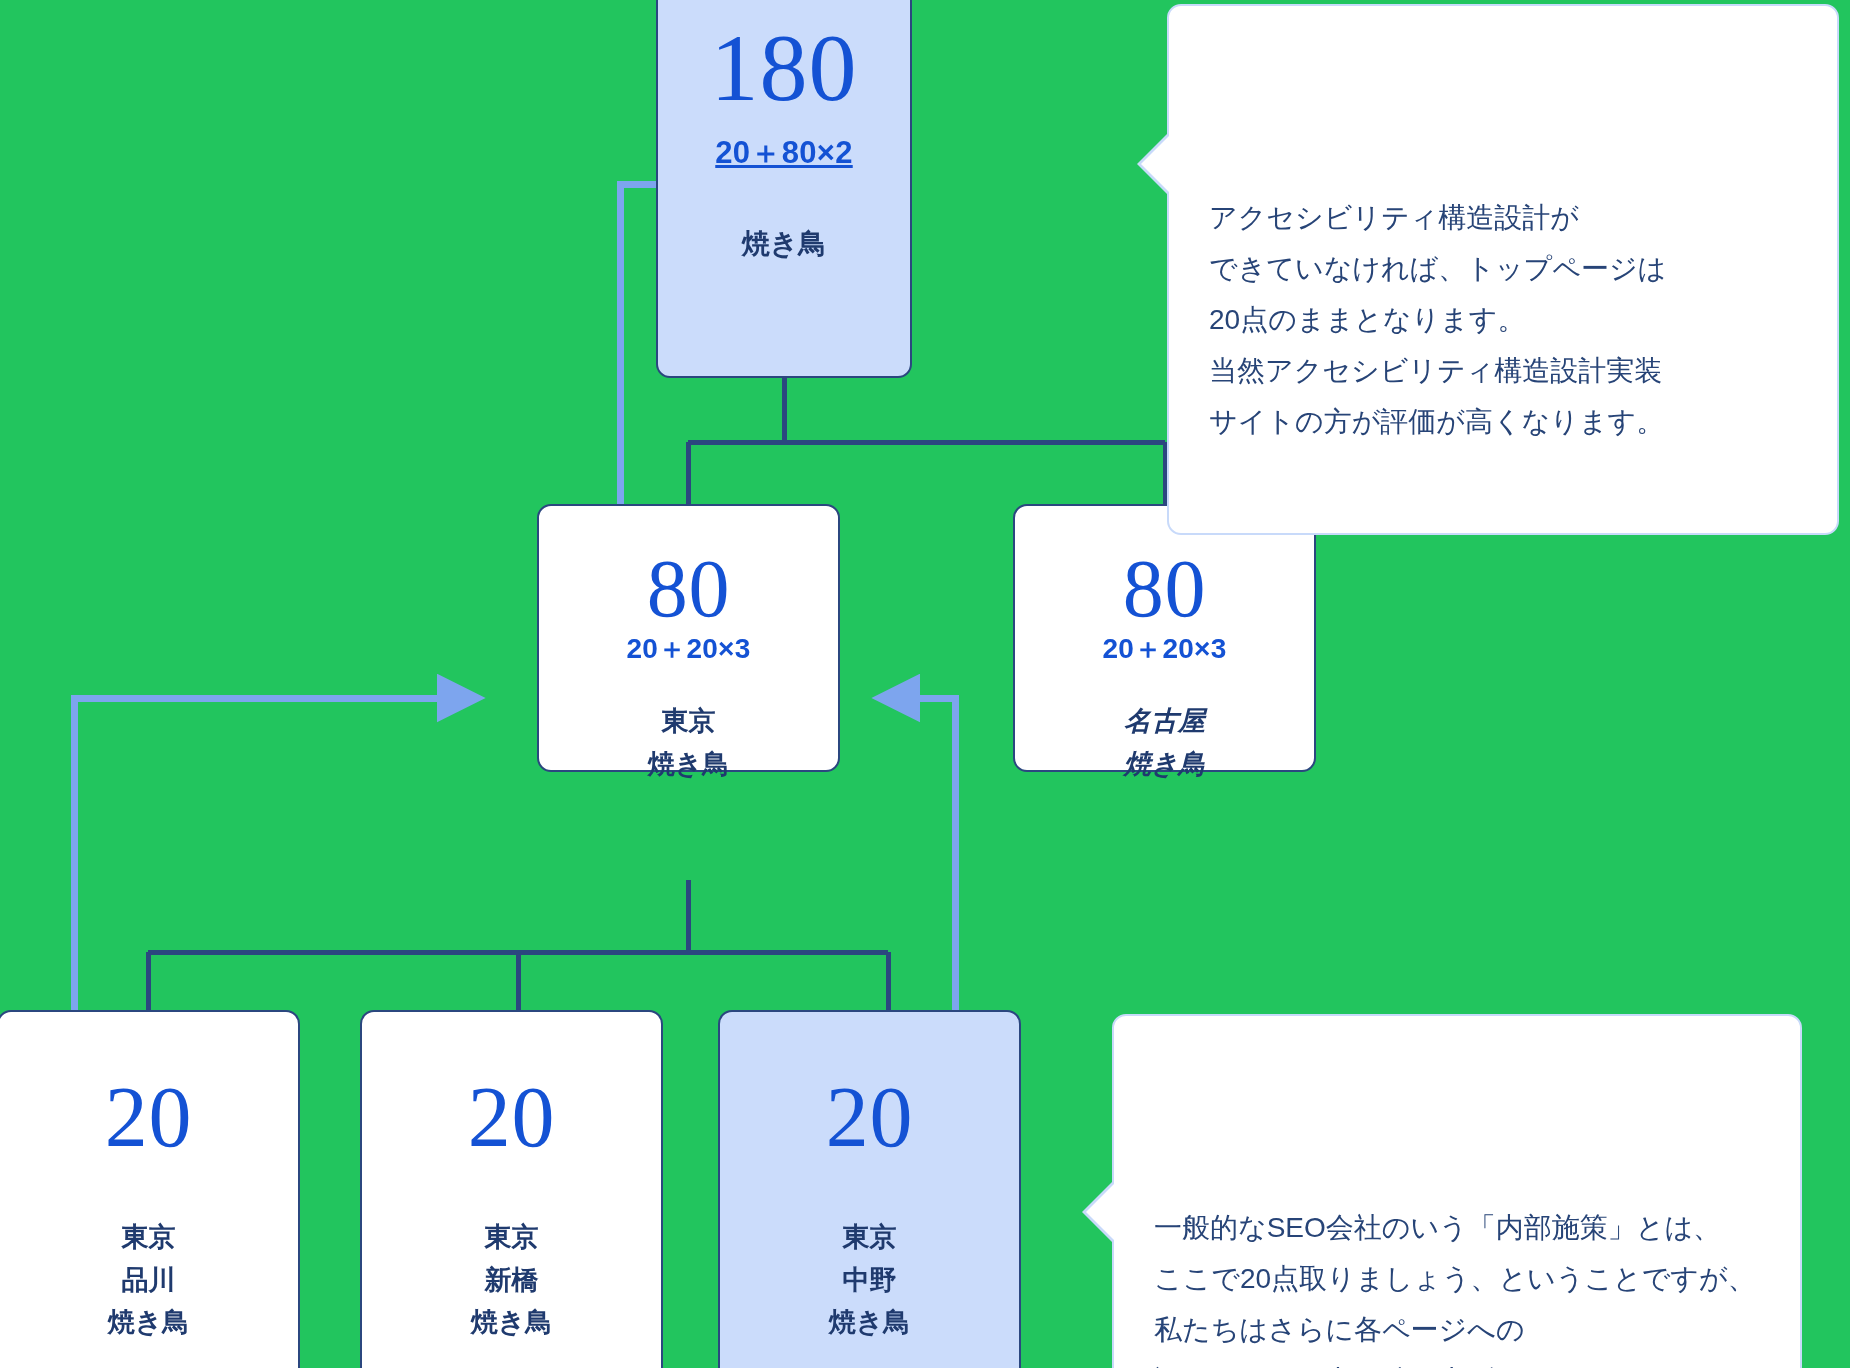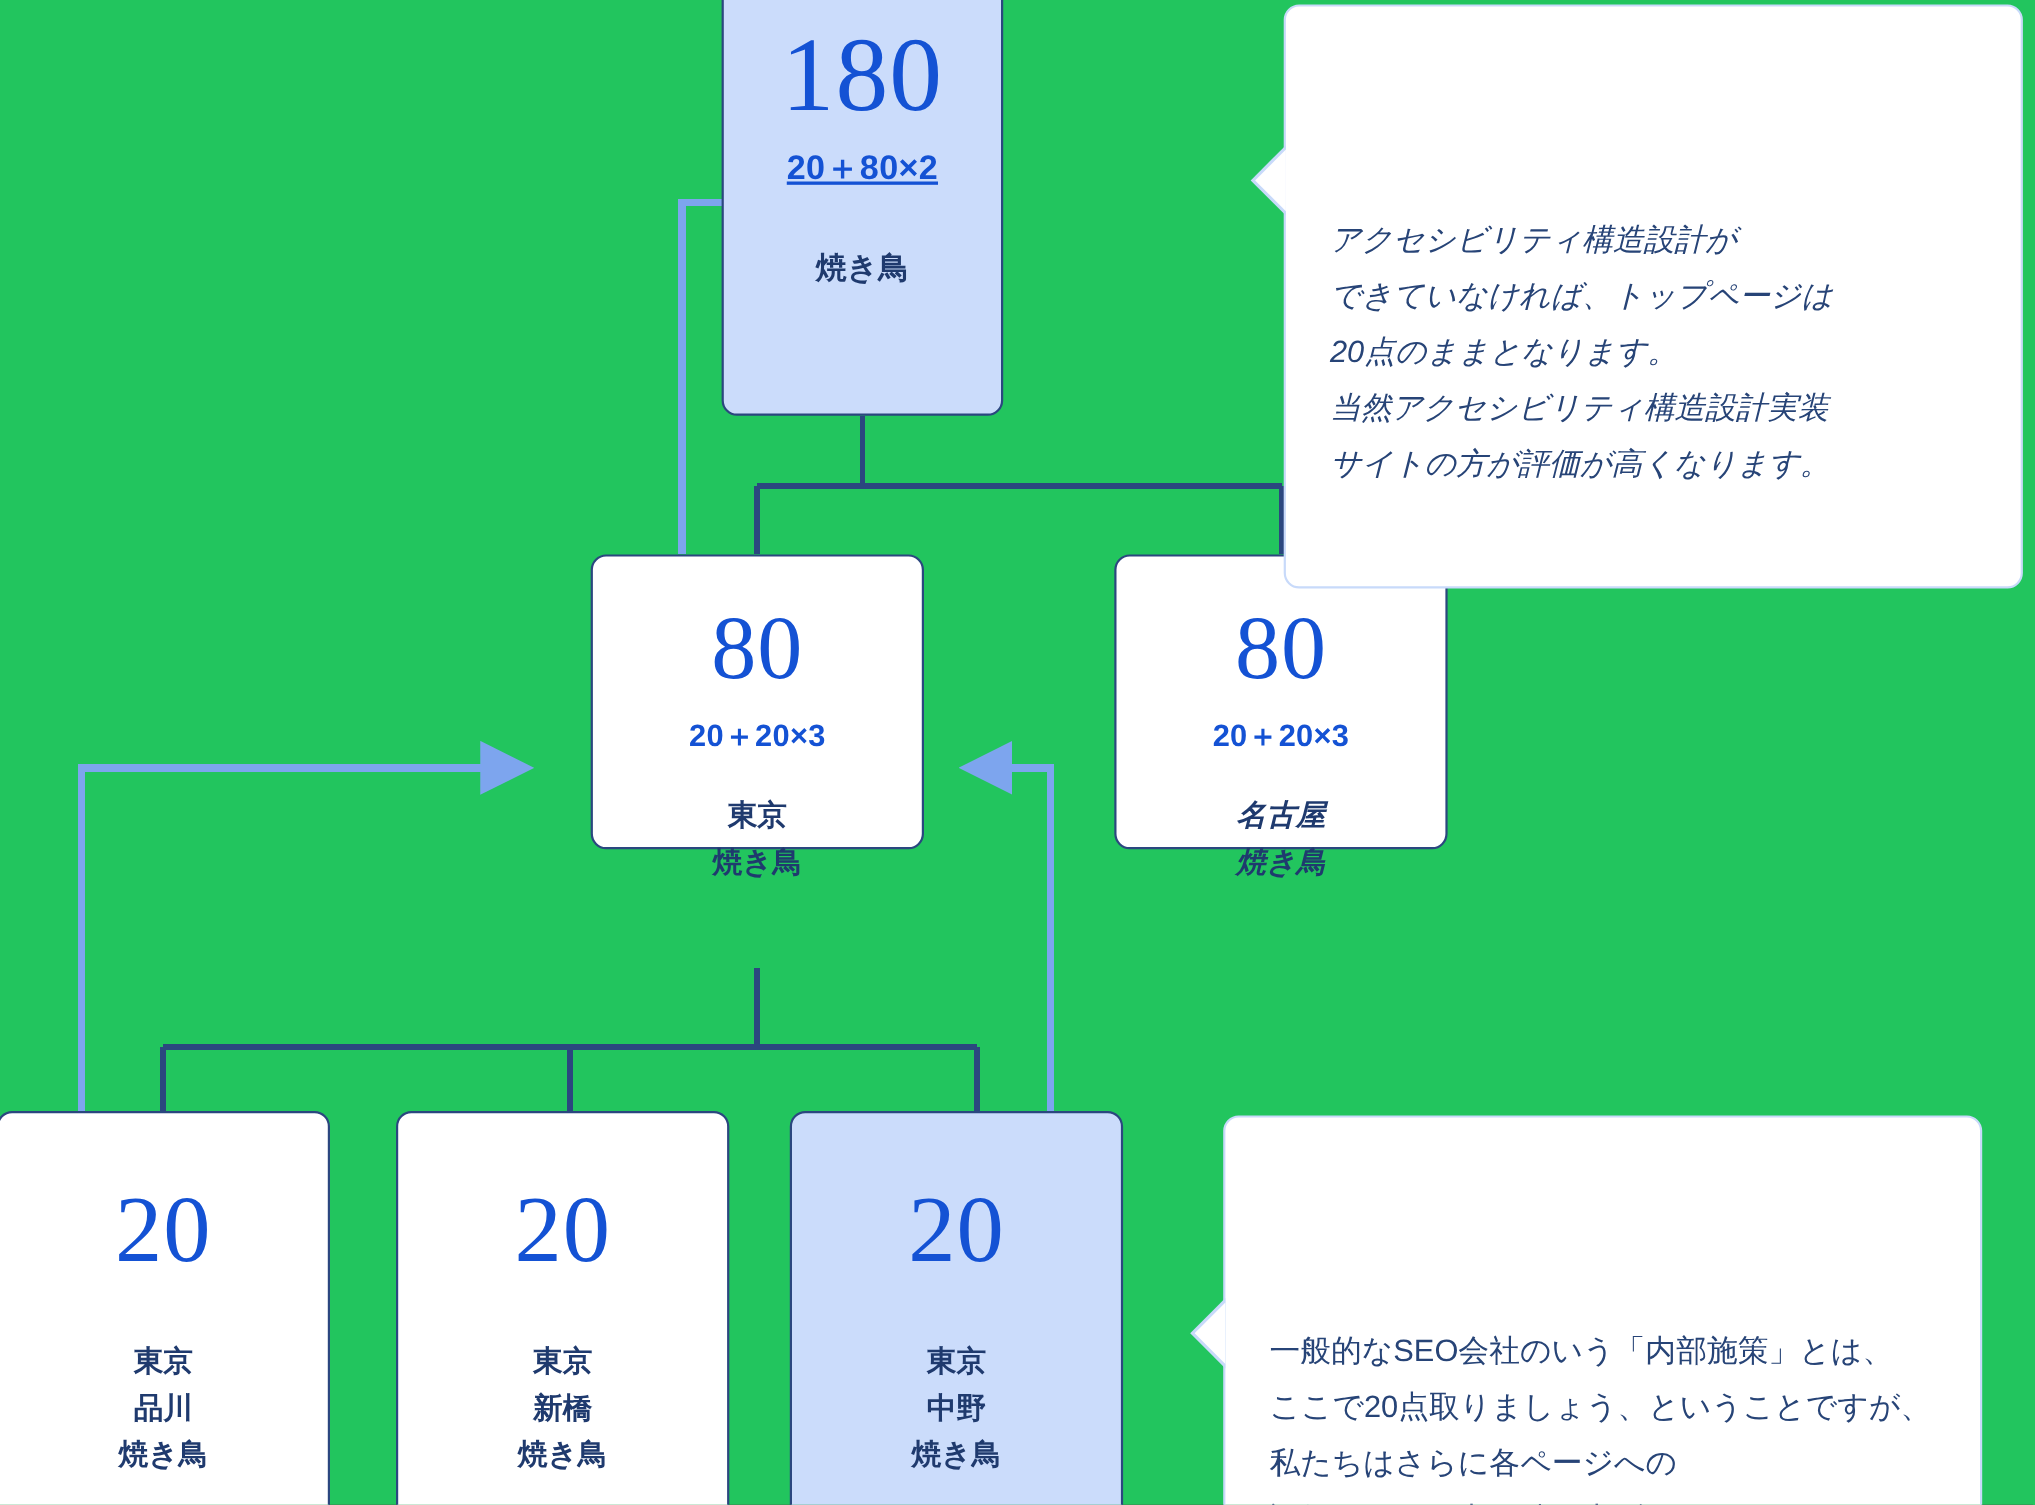--- a/index.html
+++ b/index.html
@@ -70,21 +70,21 @@
   }
   #card-top .score   { font-size: 96px; margin-top: 52px; }
   #card-top .formula { font-size: 31px; margin-top: 16px; text-decoration: underline; }
   #card-top .place   { font-size: 28px; margin-top: 48px; }
 
   
   .card-mid { width: 303px; height: 268px; top: 504px; }
   #card-tokyo  { left: 537px; }
   #card-nagoya { left: 1013px; }
   .card-mid .score   { font-size: 82px; margin-top: 42px; }
-  .card-mid .formula { font-size: 28px; margin-top: 20px; }
+  .card-mid .formula { font-size: 28px; }
   .card-mid .place   { font-size: 27px; margin-top: 32px; }
 
   
   .card-leaf { width: 303px; height: 392px; top: 1010px; }
   #card-shinagawa { left: -3px; }
   #card-shinbashi { left: 360px; }
   #card-nakano    { left: 718px; }
   .card-leaf .score { font-size: 86px; margin-top: 62px; }
   .card-leaf .place { font-size: 27px; margin-top: 56px; }
 
@@ -113,21 +113,21 @@
     left: -32px;
     border-width: 32px 32px 32px 0;
     border-color: transparent #c8dafa transparent transparent;
   }
   .callout .notch-in {
     left: -28px;
     border-width: 28px 28px 28px 0;
     border-color: transparent #ffffff transparent transparent;
   }
 
-  #callout-top        { left: 1167px; top: 4px;    width: 672px; font-style: italic; }
+  #callout-top        { left: 1167px; top: 4px;    width: 672px; }
   #callout-top .notch    { top: 126px; }
   #callout-top .notch-in { top: 130px; }
 
   #callout-bottom     { left: 1112px; top: 1014px; width: 690px; }
   #callout-bottom .notch    { top: 164px; }
   #callout-bottom .notch-in { top: 168px; }
 </style>
 </head>
 <body>
 

